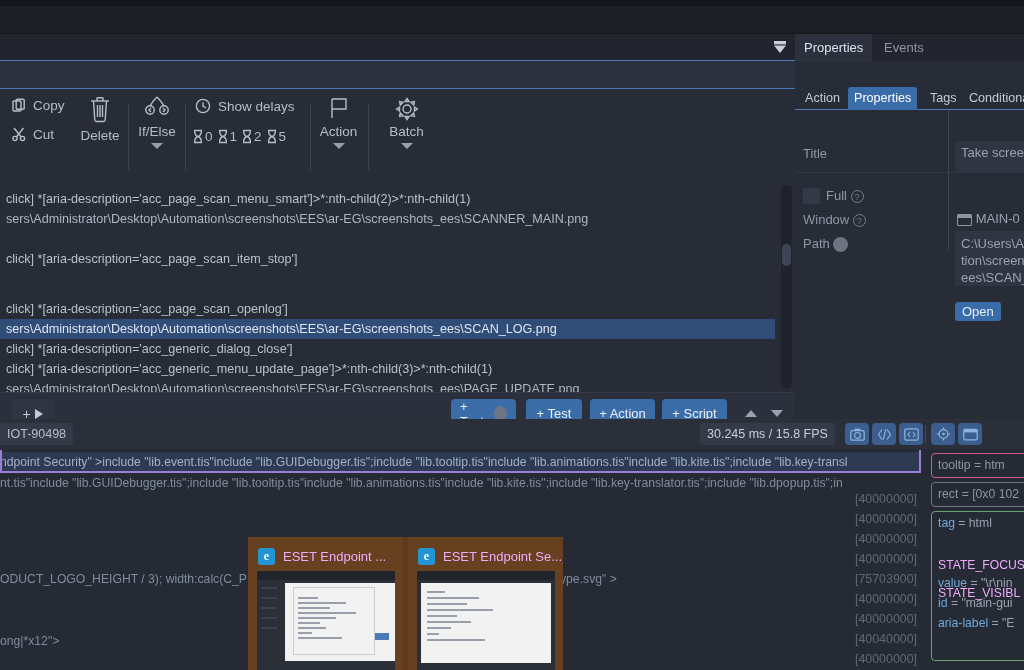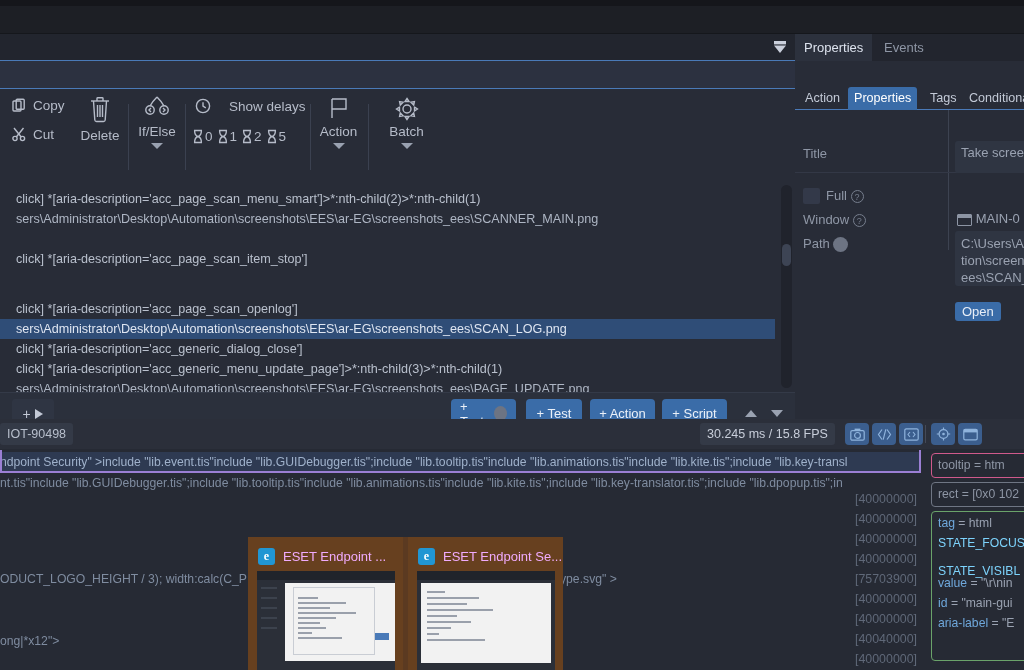--- a/index.html
+++ b/index.html
@@ -27,21 +27,21 @@
   
   .toolbar { position:absolute; left:0; top:56px; width:795px; height:94px; background:#282c37; }
   .tb-group { position:absolute; top:0; height:94px; display:flex; flex-direction:column; justify-content:flex-start; }
   .tb-sep { position:absolute; top:14px; width:1px; height:66px; background:#3b4150; }
   .tb-lbl { color:#b6bcc9; font-size:13.5px; }
   .tb-ico { stroke:#b6bcc9; fill:none; stroke-width:1.4; }
   .caret-dn { width:0; height:0; border-left:6px solid transparent; border-right:6px solid transparent; border-top:6px solid #99a1b0; }
 
   
   .listarea { position:absolute; left:0; top:150px; width:795px; height:208px; background:#282c37; }
-  .listrow { position:absolute; left:0; width:775px; height:20px; line-height:20px; color:#b9c0cd; font-size:12.6px; white-space:nowrap; padding-left:16px; }
+  .listrow { position:absolute; left:0; width:775px; height:20px; line-height:20px; color:#b9c0cd; font-size:12.6px; white-space:nowrap; padding-left:6px; }
   .listrow.sel { background:#2f4d77; color:#dfe6f2; }
   .listrow.path { color:#aeb6c4; }
   .scrolltrack { position:absolute; right:3px; top:1px; width:11px; height:203px; background:#20232c; border-radius:6px; }
   .scrollthumb { position:absolute; right:4px; top:60px; width:9px; height:22px; background:#3d4454; border-radius:5px; }
 
   
   .actbar { position:absolute; left:0; top:358px; width:795px; height:41px; background:#2b303c; border-top:1px solid #343a48; }
   .plusplay { position:absolute; left:12px; top:6px; width:42px; height:29px; background:#2f3543; border-radius:3px; display:flex; align-items:center; justify-content:center; gap:3px; color:#c3c9d6; font-size:14px;}
   .bluebtn { position:absolute; top:6px; height:29px; background:#3a6ca8; border-radius:4px; color:#eaf0f8; font-size:13px; display:flex; align-items:center; justify-content:center; gap:4px; padding:0 9px; }
   .arrbtn { position:absolute; top:6px; width:22px; height:29px; display:flex; align-items:center; justify-content:center; }
@@ -92,21 +92,21 @@
   .codeborder-r { position:absolute; left:919px; top:450px; width:2px; height:22px; background:#9b7fd4;}
   .codeborder-b { position:absolute; left:0; top:471px; width:921px; height:2px; background:#9b7fd4;}
 
   
   .inspector { position:absolute; left:925px; top:449px; width:99px; height:221px; background:#262a34; }
   .insp-box { position:absolute; left:6px; border-radius:4px; }
   .insp-sel { border:1.5px solid #d05a8c; top:4px; width:99px; height:25px; }
   .insp-rect { border:1.5px solid #6f7684; top:33px; width:99px; height:25px; }
   .insp-attrs { border:1.5px solid #6aa36a; top:62px; width:99px; height:150px; }
   .insp-txt { position:absolute; left:12px; font-size:12.2px; white-space:nowrap; }
-  .c-gray { color:#8e96a5; } .c-blue { color:#6fa8dc; } .c-orange { color:#7dd3fc; }
+  .c-gray { color:#8e96a5; } .c-blue { color:#6fa8dc; } .c-orange { color:#f0abfc;margin-top:22px; }
   .c-lgray { color:#9aa2b1; }
 
   
   .thumbs { position:absolute; left:248px; top:537px; width:315px; height:133px; background:#5b3a21; }
   .thumb { position:absolute; top:0; width:155px; height:133px; background:#67401f; }
   .thumb-hdr { position:absolute; left:0; top:6px; width:155px; height:26px; display:flex; align-items:center; gap:8px; padding-left:10px;}
   .eicon { width:17px; height:17px; border-radius:3px; background:#2196d3; color:#fff; font-size:12px; font-weight:bold; display:flex; align-items:center; justify-content:center; font-family:"Liberation Serif", serif;}
   .thumb-title { color:#f0abfc; font-size:13px; }
   .thumb-img { position:absolute; left:9px; top:34px; width:138px; height:99px; background:#2b2f38; overflow:hidden;}
   .ti-top { position:absolute; left:0; top:0; width:138px; height:9px; background:#20242b;}
@@ -181,21 +181,21 @@
           <path class="tb-ico" d="M8 13 L6 15 L8 17"></path>
           <path class="tb-ico" d="M20 13 L22 15 L20 17"></path>
         </svg>
         <span class="tb-lbl" style="margin:1px auto 0;">If/Else</span>
         <div class="caret-dn" style="margin:4px auto 0;"></div>
       </div>
 
       <div class="tb-sep" style="left:185px;"></div>
 
       <div class="tb-group" style="left:190px; width:117px;">
-        <div style="display:flex;align-items:center;gap:18px;margin-top:8px;margin-left:5px;">
+        <div style="display:flex;align-items:center;gap:7px;margin-top:8px;margin-left:5px;">
           <svg width="16" height="16" viewBox="0 0 16 16">
               <circle class="tb-ico" cx="8" cy="8" r="6.6"></circle>
               <path class="tb-ico" d="M8 4.2 L8 8.2 L10.8 9.8"></path>
             </svg>
           <span class="tb-lbl">Show delays</span>
         </div>
         <div style="display:flex;align-items:center;gap:4px;margin-top:15px;margin-left:2px;">
           <div style="display:flex;align-items:center;gap:1px;">
             <svg width="12" height="15" viewBox="0 0 12 15">
                 <path class="tb-ico" d="M2 1.5 L10 1.5 M2 13.5 L10 13.5 M2.6 1.5 Q2.6 6.5 6 7.5 Q9.4 6.5 9.4 1.5 M2.6 13.5 Q2.6 8.5 6 7.5 Q9.4 8.5 9.4 13.5"></path>

